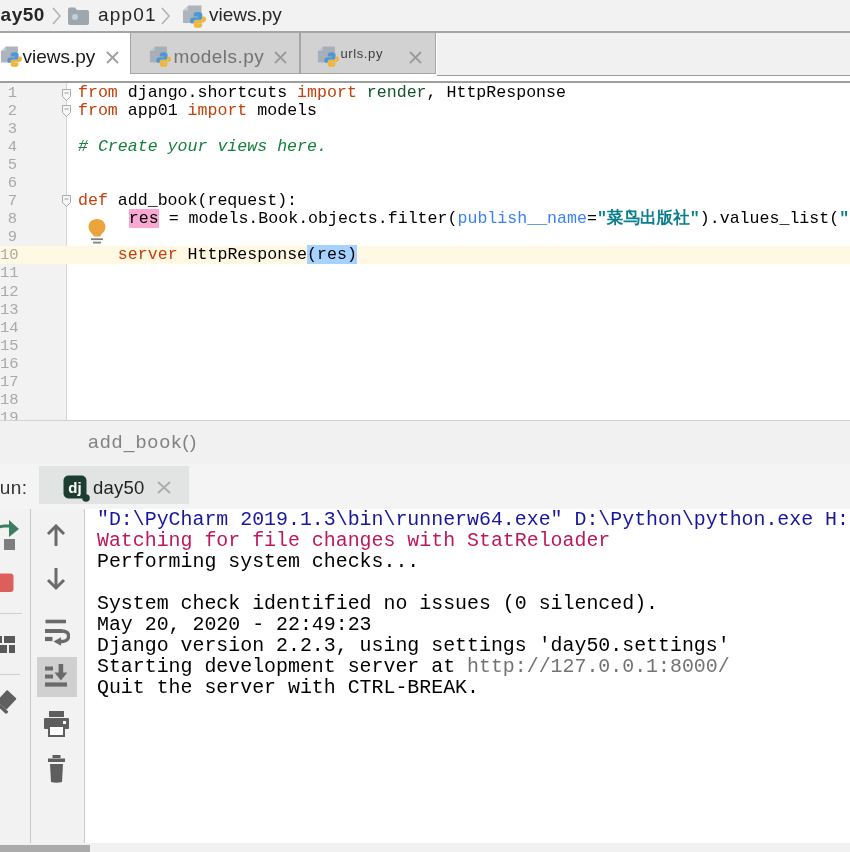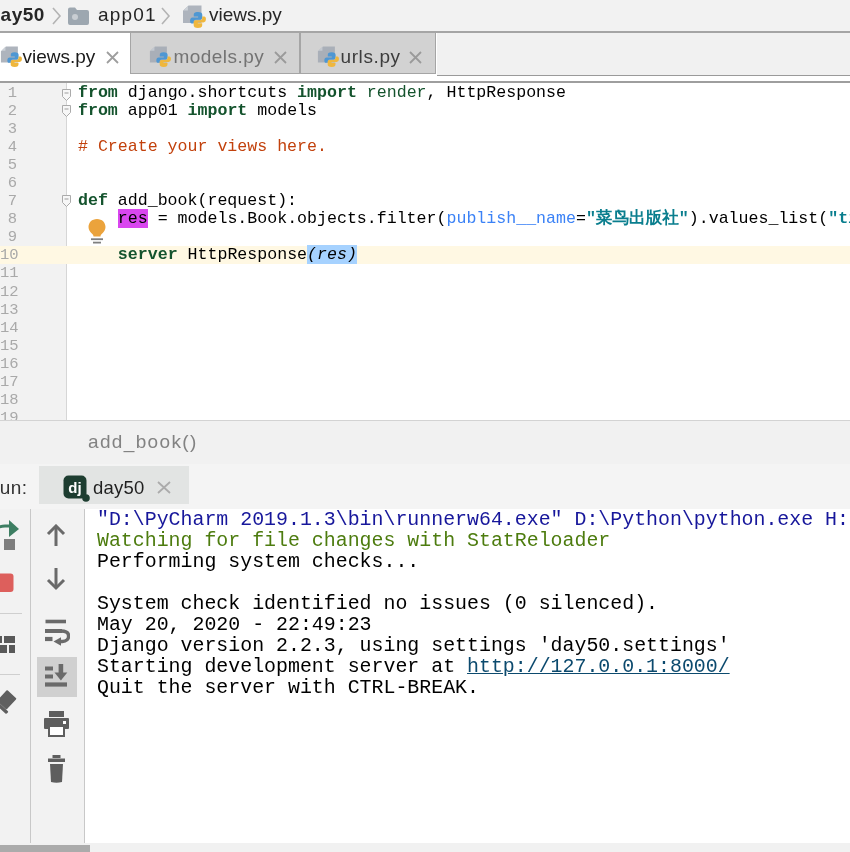--- a/index.html
+++ b/index.html
@@ -1,27 +1,27 @@
 <!DOCTYPE html>
 <html><head>
 <meta charset="utf-8">
 <style>
 html,body{margin:0;padding:0;}
 body{width:850px;height:852px;overflow:hidden;position:relative;background:#fff;
   font-family:"Liberation Sans",sans-serif;}
 .abs{position:absolute;}
 .mono{font-family:"Liberation Mono",monospace;}
 pre{margin:0;}
-.kw{color:#14532d;font-weight:bold;}
+.kw{color:#c2410c;font-weight:normal;}
 .gray{color:#14532d;}
-.cmt{color:#c2410c;}
+.cmt{color:#15803d;font-style:italic;}
 .pur{color:#3b82f6;}
 .str{color:#0A7E8E;font-weight:bold;}
-.reshl{background:#d946ef;}
-.sel{background:#A6D2FF;font-style:italic;}
+.reshl{background:#f9a8d4;margin-left:11px;}
+.sel{background:#A6D2FF;}
 </style>
 </head>
 <body>
 <svg width="0" height="0" style="position:absolute">
 <defs>
 <g id="pyw">
   <path d="M6.5 1.5 L19.5 1.5 L19.5 19 L1 19 L1 6.8 Z" fill="#AEB4BD"></path>
   <path d="M5.9 2 L5.9 6.4 L1.7 6.4 Z" fill="#CDD2D8"></path>
   <g transform="translate(7.4,7.4) scale(1.04)">
    <path d="M8.2 0.6 C5 0.6 4.2 1.8 4.2 3.4 L4.2 5 L8.4 5 L8.4 5.9 L3 5.9 C1.4 5.9 0.6 7.2 0.6 9.1 C0.6 10.6 1.2 11.6 2.2 11.6 L4.2 11.6 L4.2 9.9 C4.2 8.8 5.1 8 6.2 8 L10.4 8 C11.6 8 12.4 7.1 12.4 5.9 L12.4 3.4 C12.4 1.6 11.3 0.6 8.2 0.6 Z" fill="#4E97D3"></path>
@@ -73,21 +73,21 @@
   </svg>
 <div class="abs" style="left:173.5px;top:46px;font-size:19px;color:#737373;letter-spacing:0.45px;">models.py</div>
 <svg class="abs" style="left:272.5px;top:50px;" width="15" height="15">
     <path d="M2 2 L13 13 M13 2 L2 13" stroke="#9A9A9A" stroke-width="1.8"></path>
   </svg>
 
 <div class="abs" style="left:299.5px;top:32.5px;width:136.5px;height:41px;background:#D2D2D2;border-left:1px solid #A5A5A5;border-right:1px solid #A5A5A5;border-bottom:1px solid #A5A5A5;box-sizing:border-box;"></div>
 <svg class="abs" style="left:316.5px;top:45px;" width="22" height="22" viewBox="0 0 24 24">
     <use href="#pyg"></use>
   </svg>
-<div class="abs" style="left:340.5px;top:46px;font-size:19px;color:#3C3C3C;letter-spacing:0.6px;">urls.py</div>
+<div class="abs" style="left:340.5px;top:46px;font-size:13px;color:#3C3C3C;letter-spacing:0.6px;">urls.py</div>
 <svg class="abs" style="left:407.5px;top:50px;" width="15" height="15">
     <path d="M2 2 L13 13 M13 2 L2 13" stroke="#9A9A9A" stroke-width="1.8"></path>
   </svg>
 
 <div class="abs" style="left:436.5px;top:32.5px;width:413.5px;height:42px;background:#F1F1F1;border-bottom:1px solid #9A9A9A;box-sizing:content-box;"></div>
 
 <div class="abs" style="left:0;top:80.5px;width:850px;height:2px;background:#9E9E9E;z-index:6;"></div>
 
 <div class="abs" style="left:0;top:82.5px;width:850px;height:337.5px;background:#fff;overflow:hidden;">
   <div class="abs" style="left:0;top:0;width:66px;height:337.5px;background:#F2F2F2;"></div>
@@ -228,23 +228,23 @@
   <rect x="20" y="10" width="3" height="3" fill="#fff"></rect>
 </svg>
 
 <svg class="abs" style="left:47px;top:755px;" width="19" height="28" viewBox="0 0 19 28">
   <rect x="5.5" y="0" width="8" height="3" fill="#5E5E5E"></rect>
   <rect x="1" y="3.5" width="17" height="3.5" fill="#5E5E5E"></rect>
   <path d="M3 9 L16 9 L15 27 Q9.5 28.5 4 27 Z" fill="#5E5E5E"></path>
 </svg>
 
 <pre class="abs mono" style="left:97px;top:509px;font-size:19.9px;line-height:21px;color:#000;"><span style="color:#17179B;">"D:\PyCharm 2019.1.3\bin\runnerw64.exe" D:\Python\python.exe H:\PycharmProjects\day50\manage.py</span>
-<span style="color:#4d7c0f;">Watching for file changes with StatReloader</span>
+<span style="color:#be185d;">Watching for file changes with StatReloader</span>
 Performing system checks...
 
 System check identified no issues (0 silenced).
 May 20, 2020 - 22:49:23
 Django version 2.2.3, using settings 'day50.settings'
-Starting development server at <span style="color:#0c4a6e;text-decoration:underline;">http://127.0.0.1:8000/</span>
+Starting development server at <span style="color:#737373;">http://127.0.0.1:8000/</span>
 Quit the server with CTRL-BREAK.</pre>
 
 <div class="abs" style="left:0;top:843px;width:850px;height:9px;background:#F1F1F1;"></div>
 <div class="abs" style="left:0;top:845px;width:90px;height:6.5px;background:#ABABAB;"></div>
 
 </body></html>

